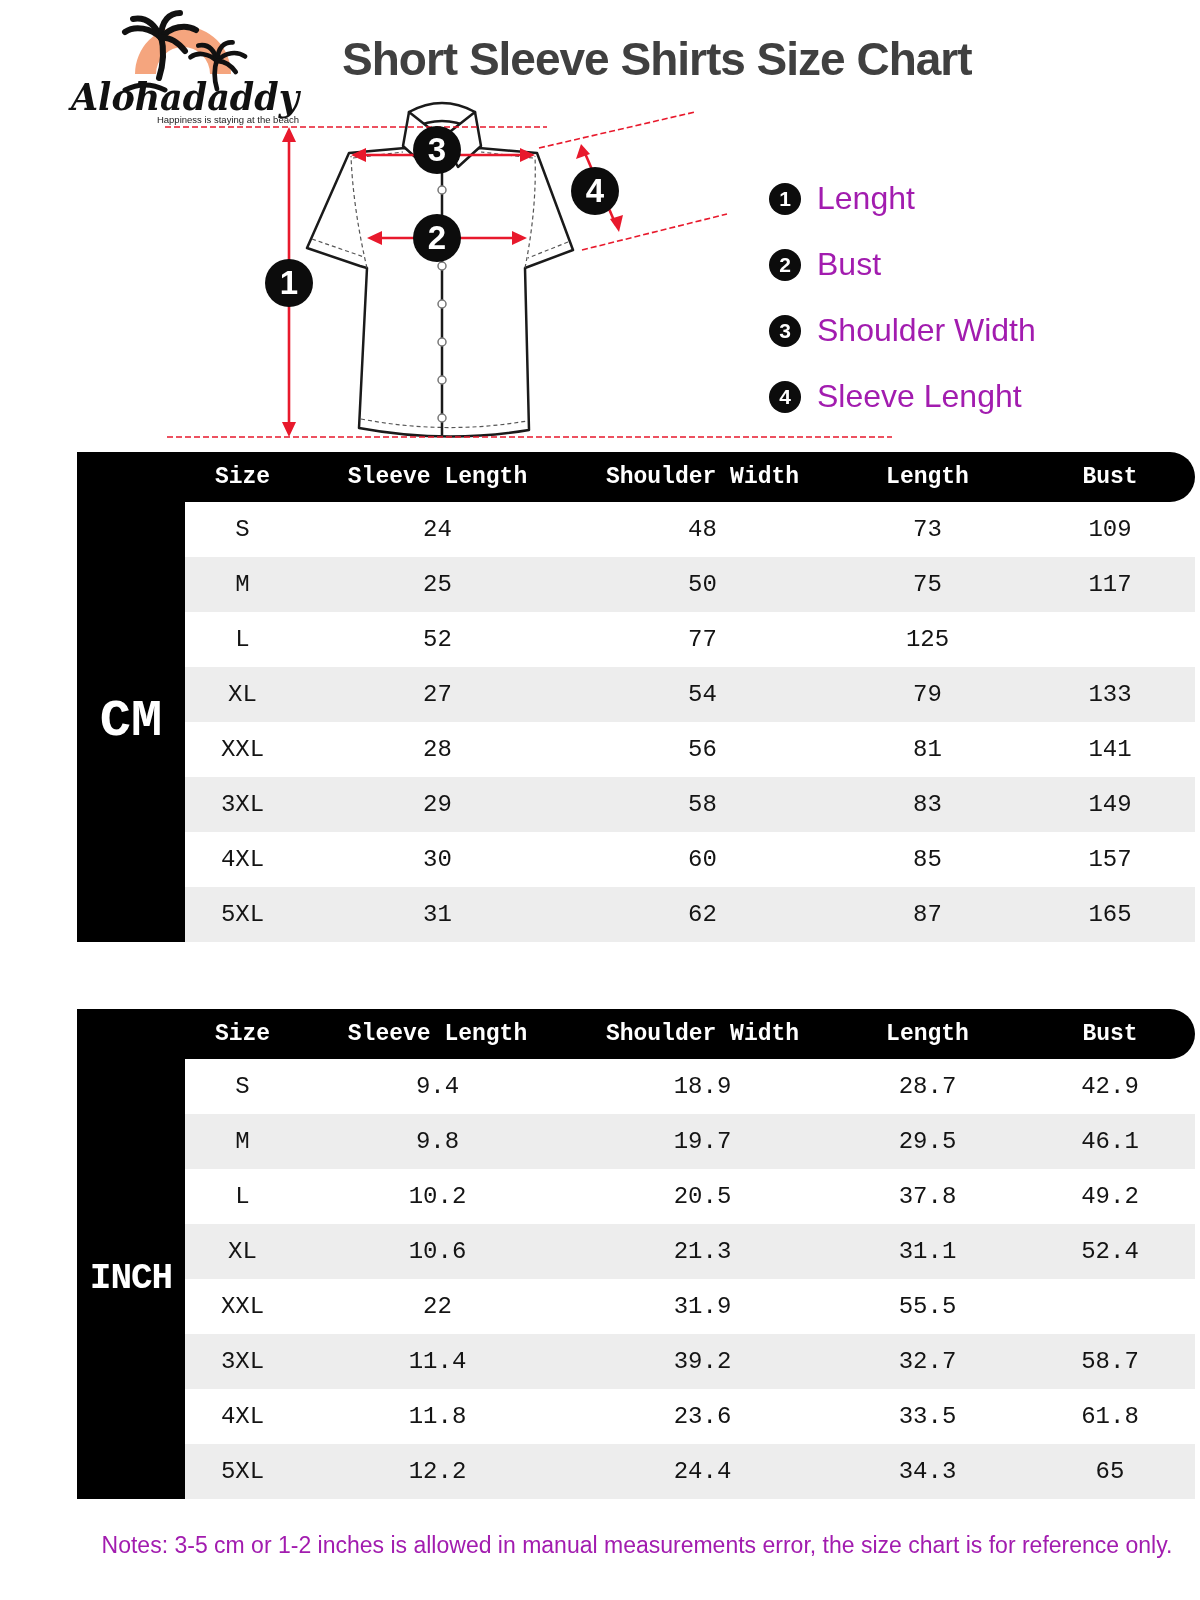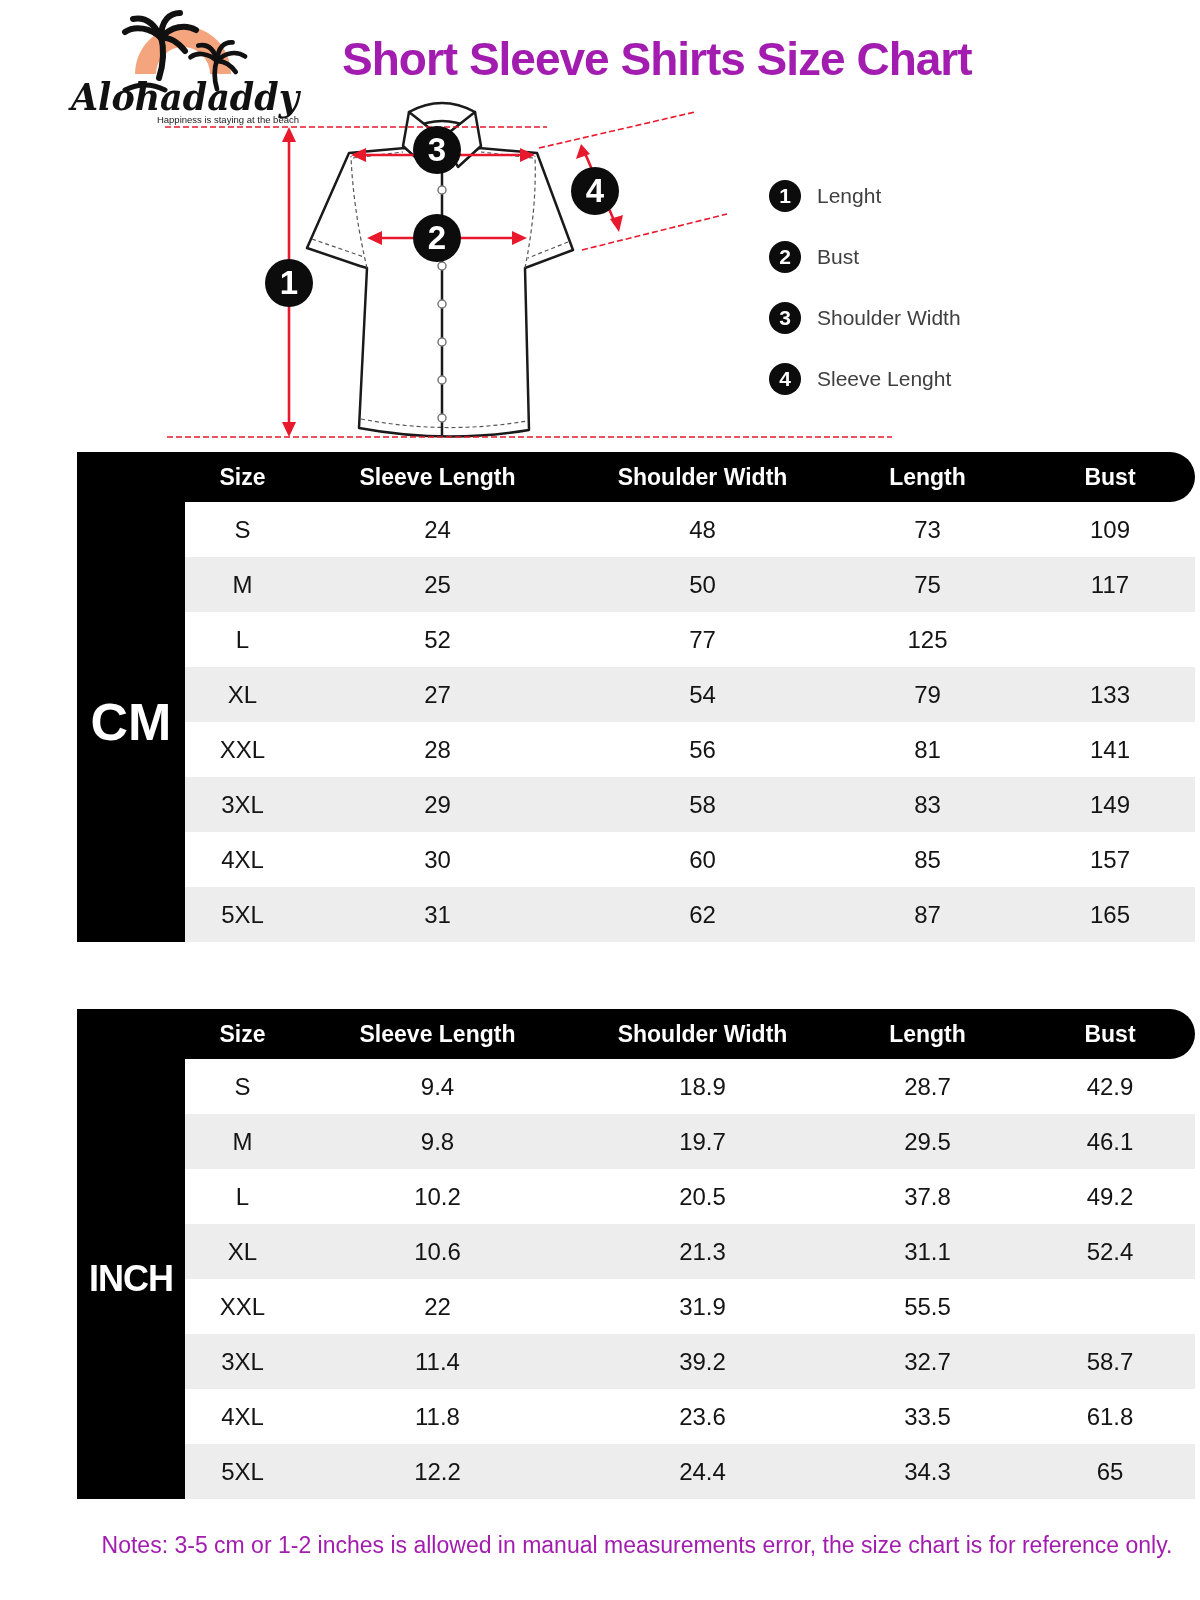--- a/index.html
+++ b/index.html
@@ -7,37 +7,37 @@
   .page {
     position:relative; width:1200px; height:1600px;
     background:#ffffff; overflow:hidden;
     font-family:"Liberation Sans", sans-serif; color:#000;margin-left:37px;
   }
 
   
   .logo { position:absolute; left:28px; top:2px; width:240px; height:128px; }
   .page-title {
     position:absolute; left:305px; top:32px;
-    font-size:46px; font-weight:bold; letter-spacing:-1px; color:#a21caf;
+    font-size:46px; font-weight:bold; letter-spacing:-1px; color:#404040;
     white-space:nowrap;
   }
 
   
   .shirt-svg { position:absolute; left:118px; top:88px; }
   .legend { position:absolute; left:732px; top:180px; display:flex; flex-direction:column; gap:29px; }
   .legend-item { display:flex; align-items:center; gap:16px; }
   .legend-badge {
     width:32px; height:32px; border-radius:50%; background:#0c0c0c;
     color:#fff; font-weight:bold; font-size:21px;
     display:flex; align-items:center; justify-content:center; flex:0 0 32px;
   }
-  .legend-label { font-size:21px; color:#404040; }
+  .legend-label { font-size:32px; color:#a21caf; }
 
   
-  .size-table-block { position:absolute; left:40px; width:1118px; height:490px; }
+  .size-table-block { position:absolute; left:40px; width:1118px; height:490px;font-family:Liberation Mono, monospace; }
   #table-cm   { top:452px; }
   #table-inch { top:1009px; }
   .tb-header {
     position:absolute; left:0; top:0; width:1118px; height:50px;
     background:#000; border-radius:0 26px 26px 0;
     display:grid; grid-template-columns:115px 275px 255px 195px 170px;
     padding-left:108px; align-items:center;
   }
   .th { color:#fff; font-weight:bold; font-size:23px; text-align:center; }
   .sidebar {

